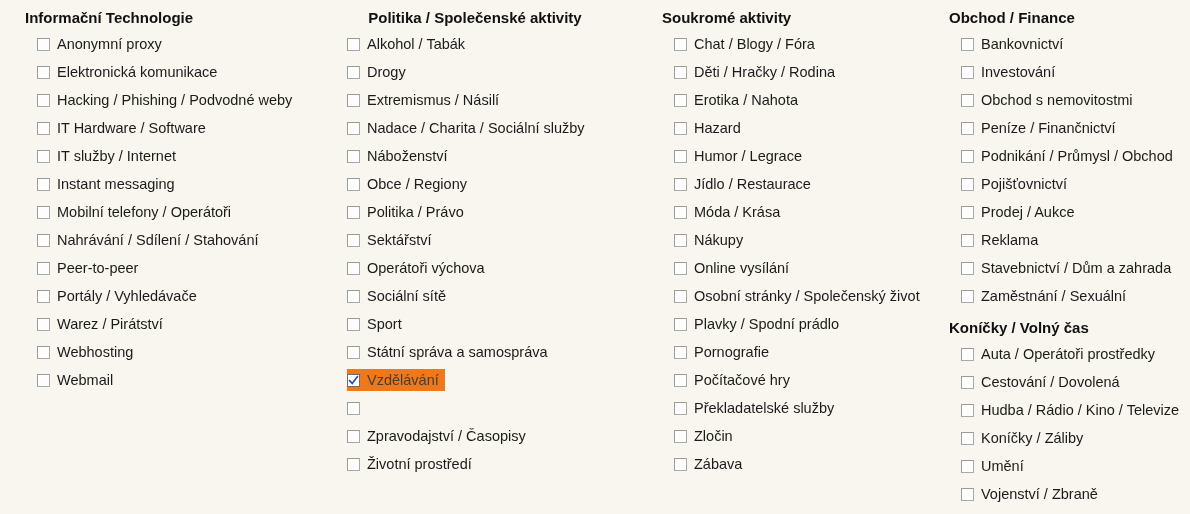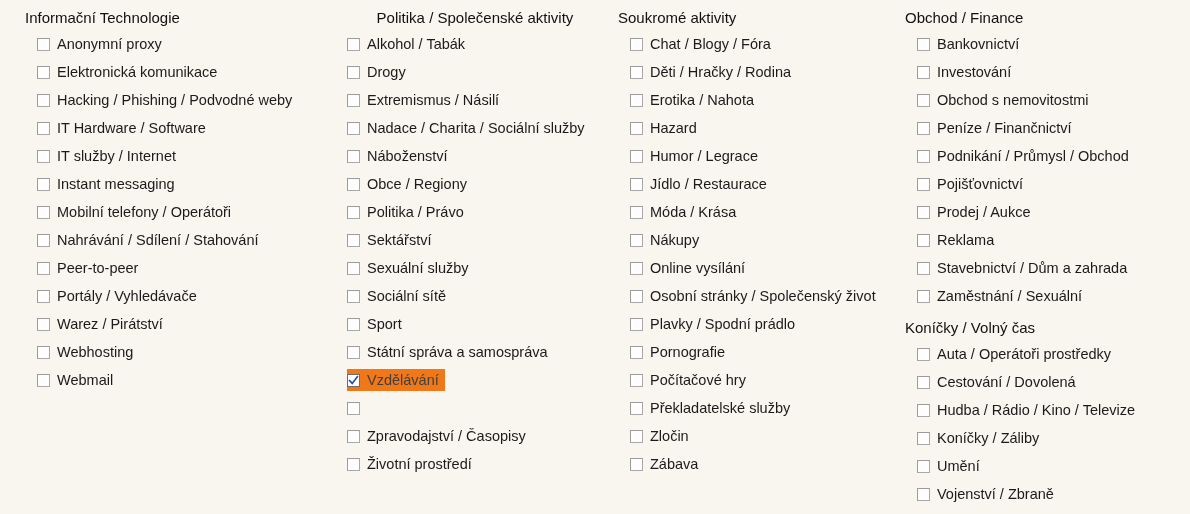--- a/index.html
+++ b/index.html
@@ -27,25 +27,25 @@
     display: flex;
     align-items: flex-start;
     width: 1190px;
   }
   .column {
     box-sizing: border-box;
     flex: 0 0 auto;
   }
   .col-0 { width: 330px; padding-left: 25px; }
   .col-1 { width: 285px; padding-left: 5px; text-align: center; }
-  .col-2 { width: 287px; padding-left: 3px; }
+  .col-2 { width: 287px; padding-left: 3px; margin-left: 44px; }
   .col-3 { width: 288px; padding-left: 3px; }
 
   .group-title {
-    font-weight: normal;
+    font-weight: bold;
     font-size: 15px;
     line-height: 19px;
     color: #111111;
     margin: 0 0 6px 0;
     white-space: nowrap;
   }
   .group-title.subsequent {
     margin-top: 11px;
   }
 
@@ -219,21 +219,21 @@
           <li class="item">
             <span class="checkbox"></span>
             <span class="item-label">Politika / Právo</span>
           </li>
           <li class="item">
             <span class="checkbox"></span>
             <span class="item-label">Sektářství</span>
           </li>
           <li class="item">
             <span class="checkbox"></span>
-            <span class="item-label">Sexuální služby</span>
+            <span class="item-label">Operátoři výchova</span>
           </li>
           <li class="item">
             <span class="checkbox"></span>
             <span class="item-label">Sociální sítě</span>
           </li>
           <li class="item">
             <span class="checkbox"></span>
             <span class="item-label">Sport</span>
           </li>
           <li class="item">

